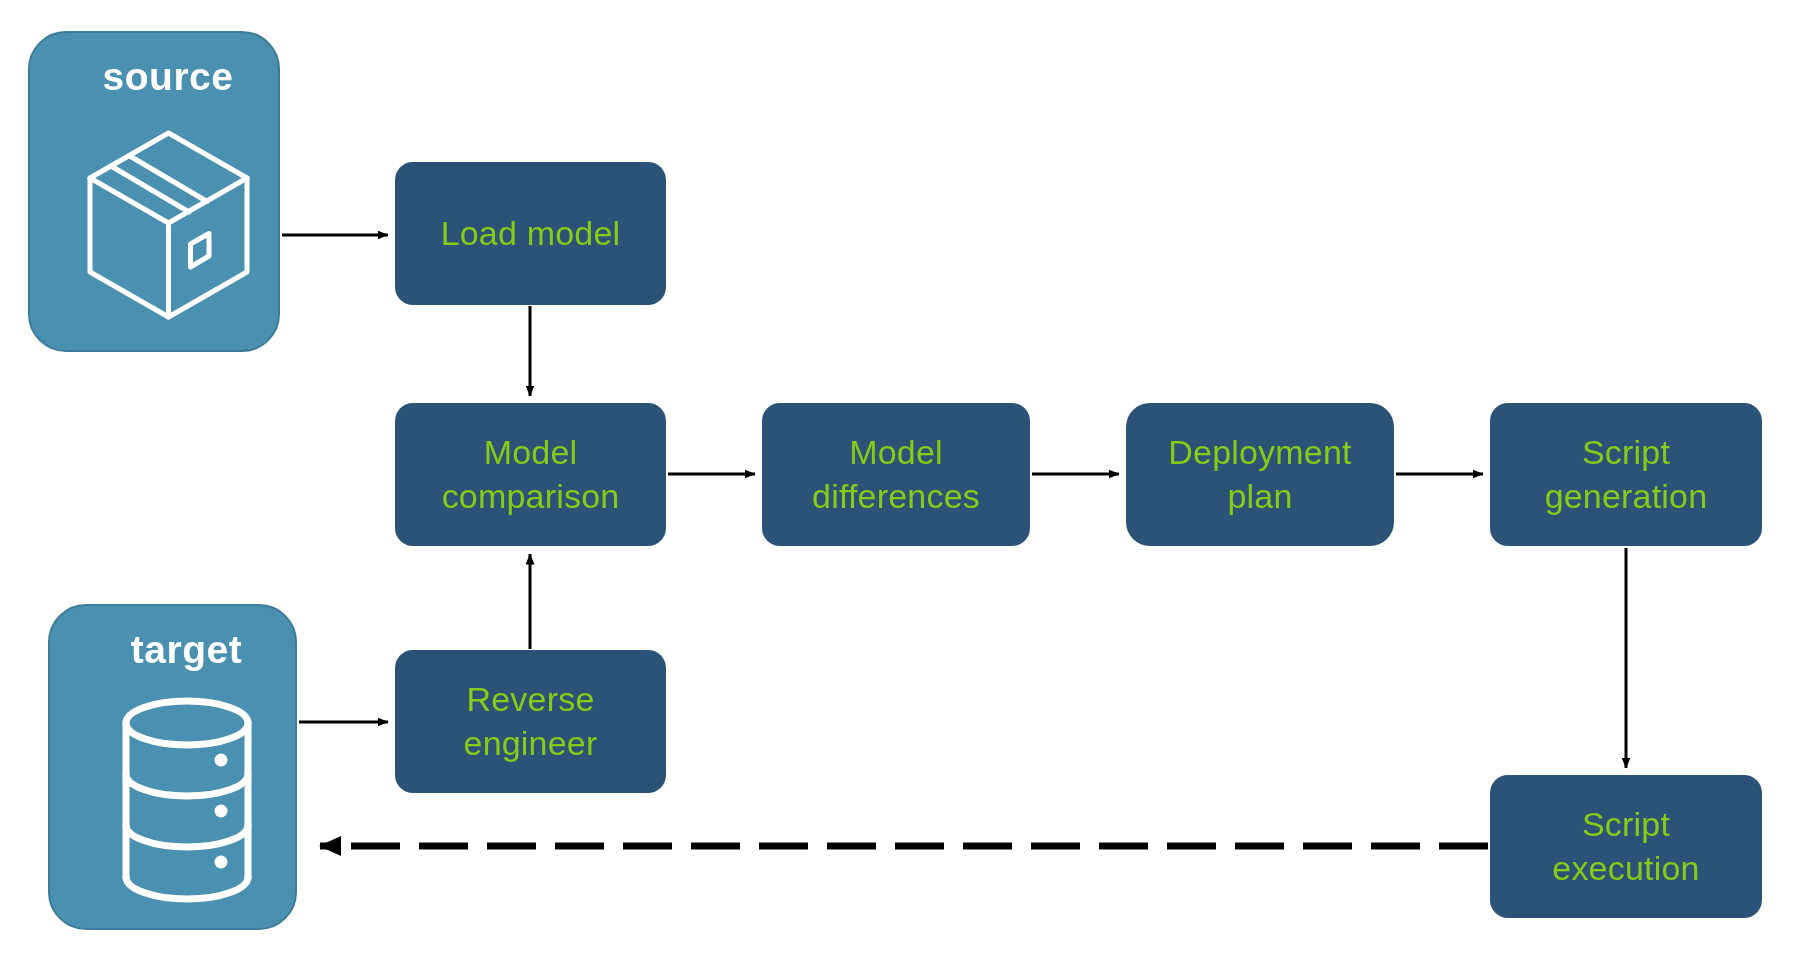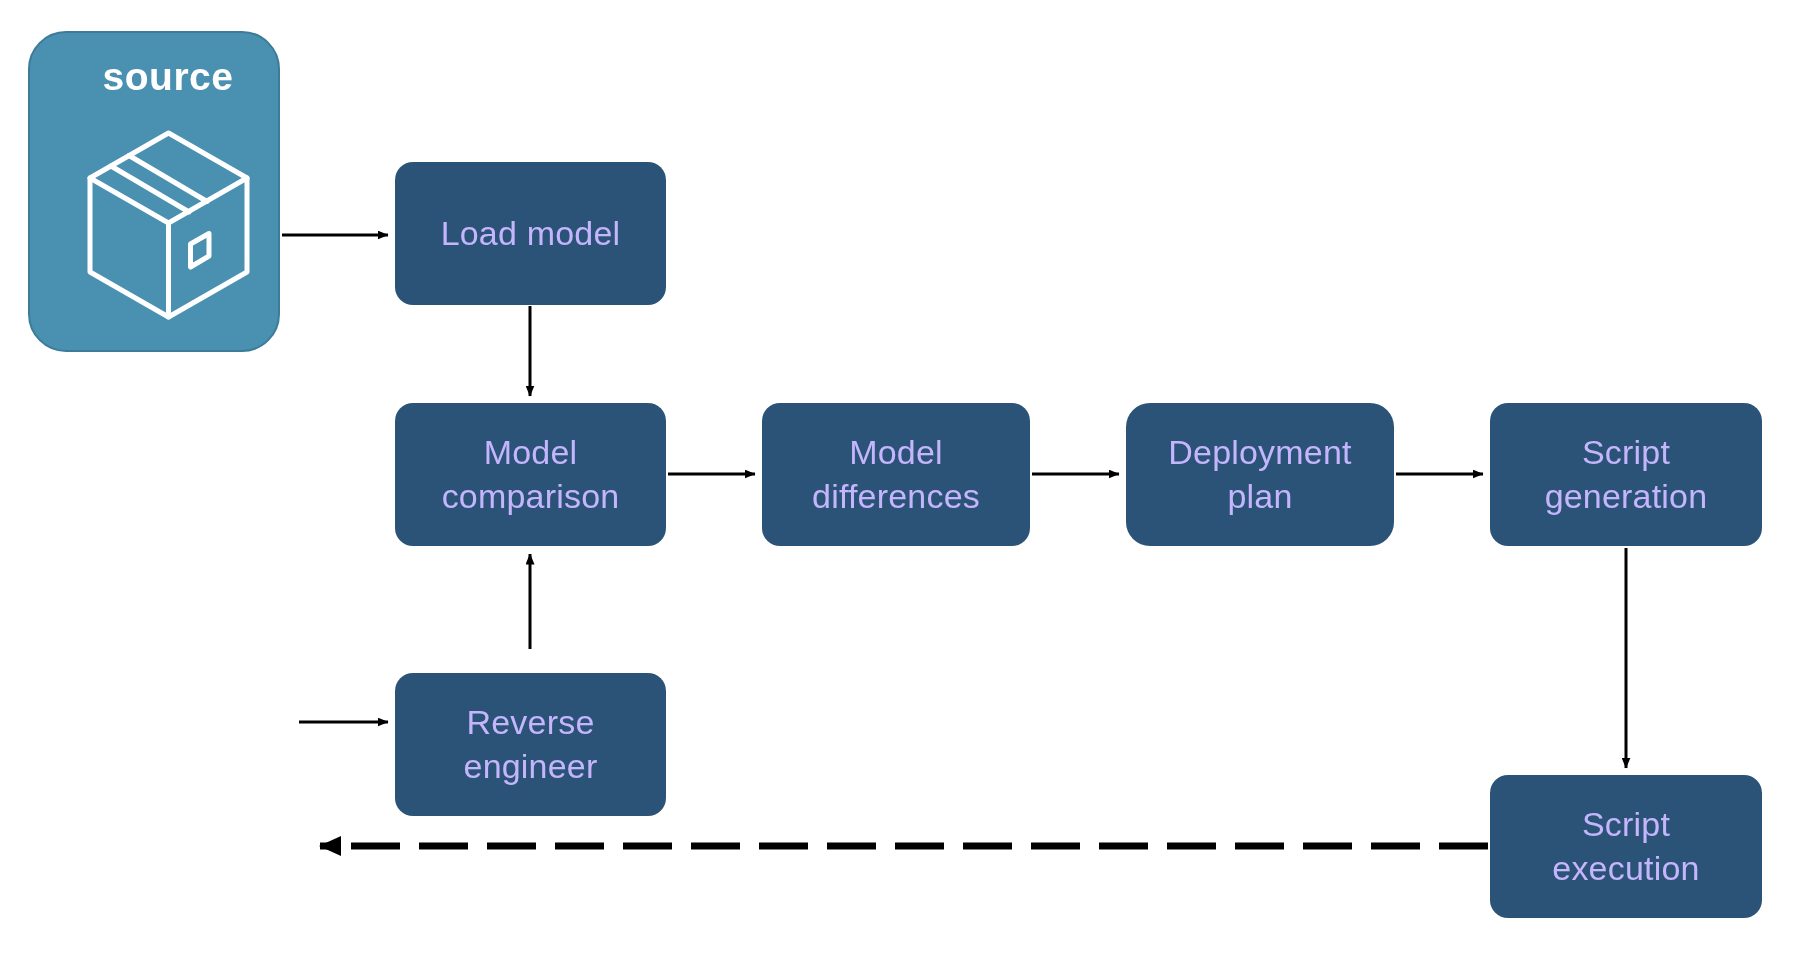--- a/index.html
+++ b/index.html
@@ -29,21 +29,21 @@
     position: absolute;
     box-sizing: border-box;
     display: flex;
     align-items: center;
     justify-content: center;
     text-align: center;
   }
   .proc {
     background: #2B5377;
     border-radius: 18px;
-    color: #c4b5fd;
+    color: #84cc16;
     font-size: 34px;
     line-height: 1.28;
     font-weight: 400;
     letter-spacing: 0.2px;
     padding: 0 8px;
   }
   .proc .label {
     white-space: pre-line;
   }
   .endpoint {
@@ -113,31 +113,47 @@
         <path d="M87.5 8 L166 53 L166 147 L87.5 192 L9 147 L9 53 Z"></path>
         <path d="M9 53 L87.5 98 L166 53"></path>
         <path d="M87.5 98 L87.5 192"></path>
         <path d="M48 30.5 L126 76.5"></path>
         <path d="M30 41 L108 87"></path>
         <path d="M109.5 119 L128 108.5 L128 131 L109.5 142 Z"></path>
       </svg>
     </div>
   </div>
 
+  <div class="node endpoint" style="left:48px; top:604px; width:249px; height:326px;">
+    <div class="ep-title">target</div>
+    <div class="ep-icon">
+      <svg width="150" height="210" viewBox="0 0 150 210" fill="none" stroke="#ffffff" stroke-width="7" stroke-linejoin="round" stroke-linecap="round">
+        <ellipse cx="75" cy="28" rx="61" ry="22"></ellipse>
+        <path d="M14 28 L14 182"></path>
+        <path d="M136 28 L136 182"></path>
+        <path d="M14 182 A61 22 0 0 0 136 182"></path>
+        <path d="M14 79 A61 22 0 0 0 136 79"></path>
+        <path d="M14 130 A61 22 0 0 0 136 130"></path>
+        <circle cx="109" cy="65" r="6.5" fill="#ffffff" stroke="none"></circle>
+        <circle cx="109" cy="116" r="6.5" fill="#ffffff" stroke="none"></circle>
+        <circle cx="109" cy="167" r="6.5" fill="#ffffff" stroke="none"></circle>
+      </svg>
+    </div>
+  </div>
 
   <div class="node proc" style="left:395px; top:162px; width:271px; height:143px;">
     <span class="label">Load model</span>
   </div>
 
   <div class="node proc" style="left:395px; top:403px; width:271px; height:143px;">
     <span class="label">Model
 comparison</span>
   </div>
 
-  <div class="node proc" style="left:395px; top:673px; width:271px; height:143px;">
+  <div class="node proc" style="left:395px; top:650px; width:271px; height:143px;">
     <span class="label">Reverse
 engineer</span>
   </div>
 
   <div class="node proc" style="left:762px; top:403px; width:268px; height:143px;">
     <span class="label">Model
 differences</span>
   </div>
 
   <div class="node proc" style="left:1126px; top:403px; width:268px; height:143px;border-radius:24px;">

